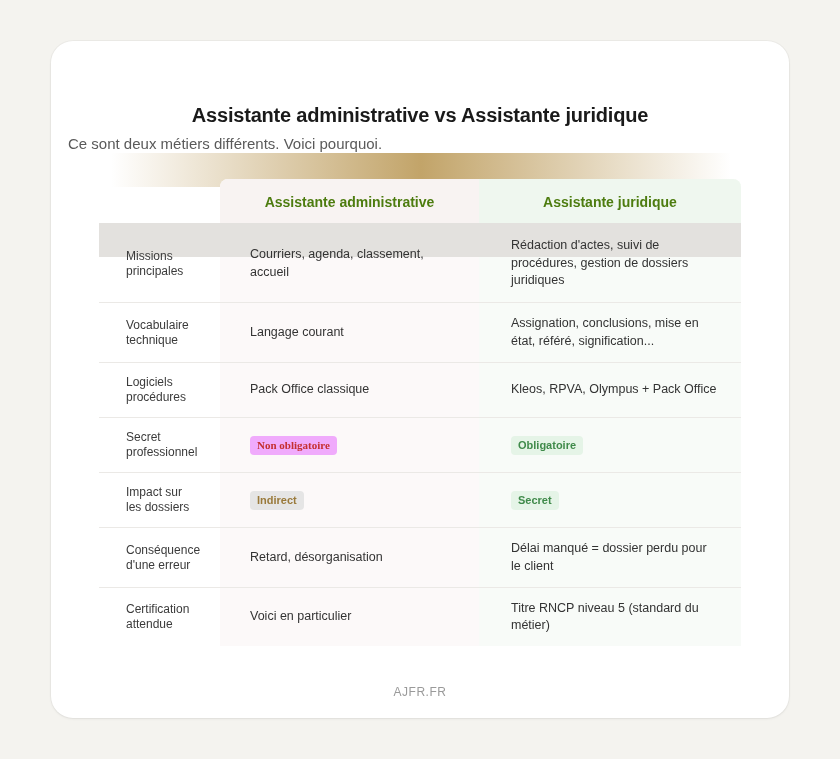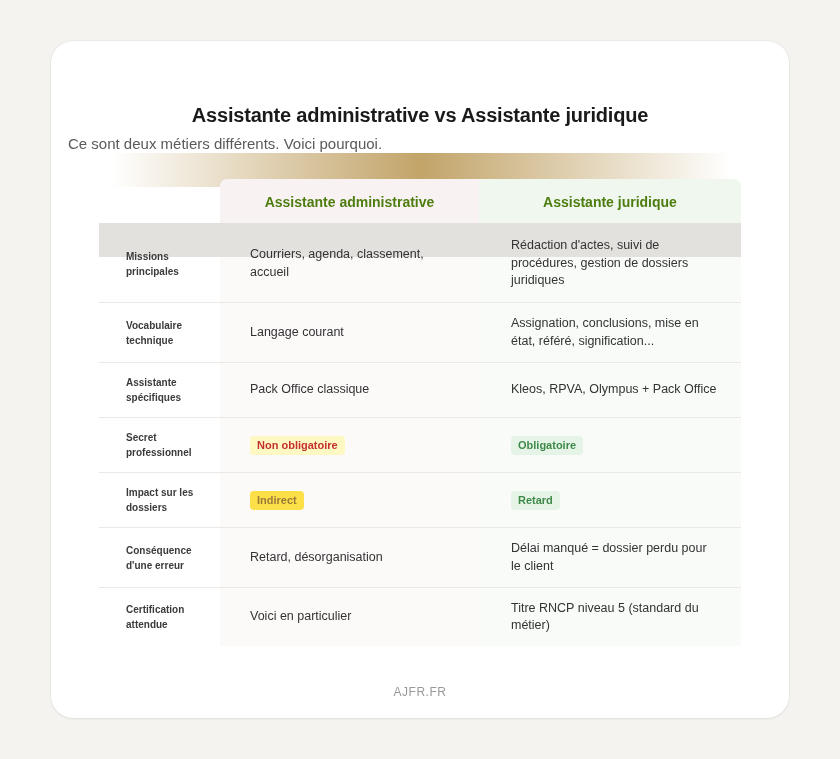--- a/index.html
+++ b/index.html
@@ -28,31 +28,31 @@
     .head-jur { position: absolute; left: 380px; top: 0; width: 262px; height: 45px; background: #eff7ef; border-radius: 0 8px 0 0; }
     .th {
       position: absolute; top: 0; height: 45px; display: flex; align-items: center; justify-content: center;
       font-size: 14px; font-weight: 700; color: #4d7c0f;
     }
     .head-line { position: absolute; left: 0; top: 44px; width: 642px; height: 2px; background: #e3e1de; }
     .row { position: absolute; left: 0; width: 642px; border-bottom: 1px solid #ebe9e6; }
     .row.last { border-bottom: none; }
     .rlabel {
       position: absolute; left: 10px; width: 105px; top: 0; bottom: 0; display: flex; align-items: center;
-      font-size: 10px; font-weight: 700; color: #3b3b3b; line-height: 15px;
+      font-size: 12px; font-weight: 400; color: #3b3b3b; line-height: 15px;
     }
     .cell {
       position: absolute; top: 0; bottom: 0; display: flex; align-items: center;
       font-size: 12.5px; color: #333; line-height: 17.5px;
     }
     .cell.admin { left: 134px; width: 240px; }
     .cell.jur { left: 395px; width: 240px; }
     .badge { display: inline-block; padding: 3px 7px; border-radius: 4px; font-size: 11px; font-weight: 700; line-height: 13px; }
-    .badge.red { background: #fef9c3; color: #c53030; }
-    .badge.yellow { background: #fde047; color: #9a7a3b; }
+    .badge.red { background: #f0abfc; color: #c53030; font-family: Liberation Serif, serif; }
+    .badge.yellow { background: #e5e5e5; color: #9a7a3b; }
     .badge.green { background: #e5f4e7; color: #3f8a4a; }
     .footer {
       position: absolute; left: 0; right: 0; top: 627px; text-align: center;
       font-size: 12px; color: #9a9a9a; letter-spacing: 0.5px;
     }
   </style>
 </head>
 <body>
 
 <div class="card">
@@ -75,42 +75,42 @@
       <div class="cell jur">Rédaction d'actes, suivi de procédures, gestion de dossiers juridiques</div>
     </div>
 
     <div class="row" style="top:124px;height:60px;">
       <div class="rlabel">Vocabulaire technique</div>
       <div class="cell admin">Langage courant</div>
       <div class="cell jur">Assignation, conclusions, mise en état, référé, signification...</div>
     </div>
 
     <div class="row" style="top:184px;height:55px;">
-      <div class="rlabel">Assistante spécifiques</div>
+      <div class="rlabel">Logiciels procédures</div>
       <div class="cell admin">Pack Office classique</div>
       <div class="cell jur">Kleos, RPVA, Olympus + Pack Office</div>
     </div>
 
     <div class="row" style="top:239px;height:55px;">
       <div class="rlabel">Secret professionnel</div>
       <div class="cell admin">
         <span class="badge red">Non obligatoire</span>
       </div>
       <div class="cell jur">
         <span class="badge green">Obligatoire</span>
       </div>
     </div>
 
     <div class="row" style="top:294px;height:55px;">
       <div class="rlabel">Impact sur les dossiers</div>
       <div class="cell admin">
         <span class="badge yellow">Indirect</span>
       </div>
       <div class="cell jur">
-        <span class="badge green">Retard</span>
+        <span class="badge green">Secret</span>
       </div>
     </div>
 
     <div class="row" style="top:349px;height:60px;">
       <div class="rlabel">Conséquence d'une erreur</div>
       <div class="cell admin">Retard, désorganisation</div>
       <div class="cell jur">Délai manqué = dossier perdu pour le client</div>
     </div>
 
     <div class="row last" style="top:409px;height:58px;">

